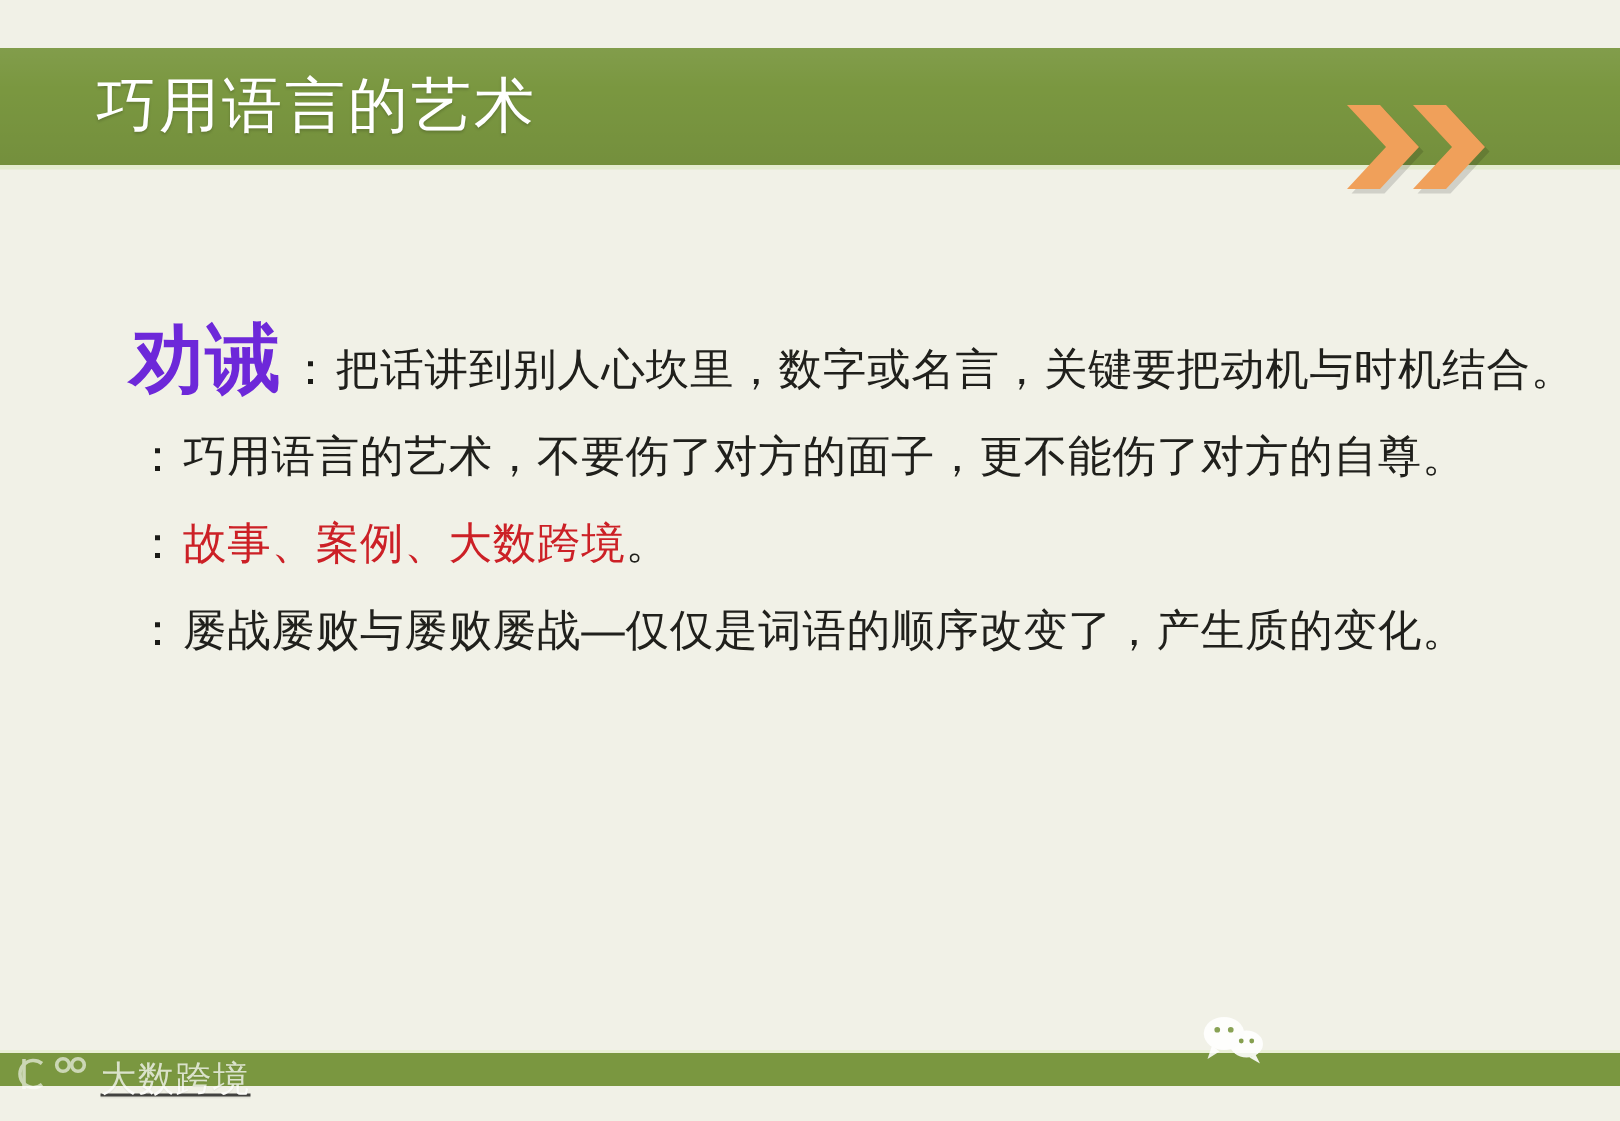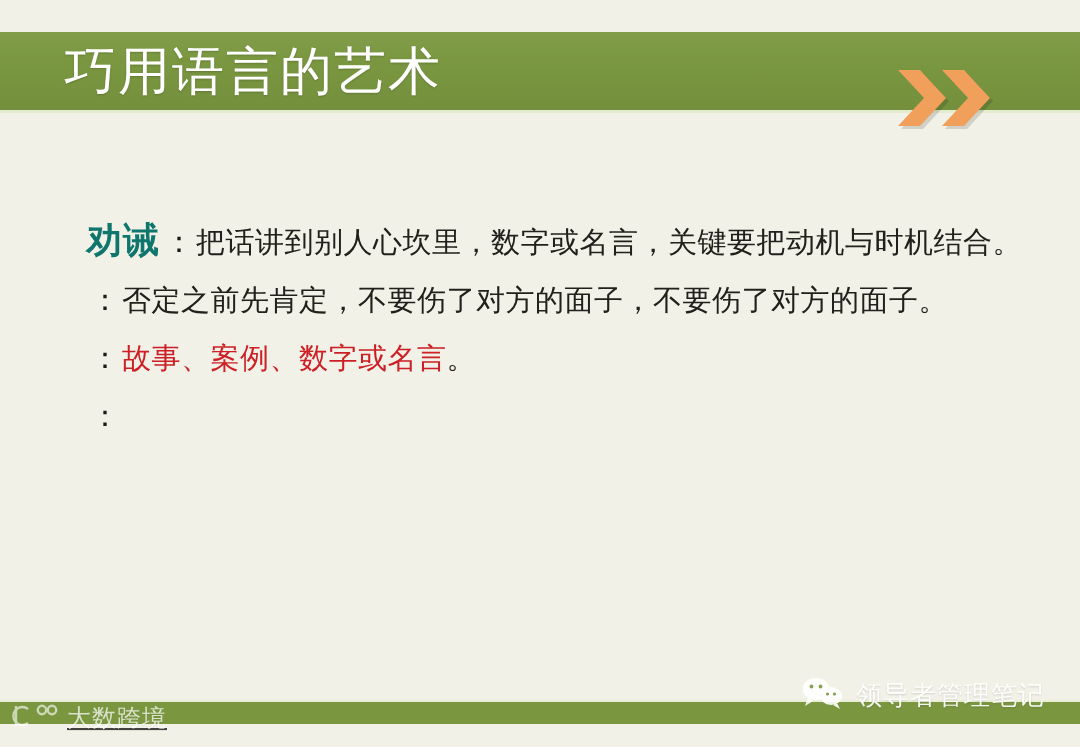--- a/index.html
+++ b/index.html
@@ -47,21 +47,21 @@
     width: 1080px;
     height: 3px;
     background: #e4eccf;
   }
 
   .slide-title {
     position: absolute;
     left: 64px;
     top: 43px;
     font-family: "DejaVu Serif", "Liberation Serif", serif;
-    font-size: 52px;
+    font-size: 40px;
     line-height: 56px;
     font-weight: 400;
     color: #ffffff;
     letter-spacing: 2px;
     white-space: nowrap;
     text-shadow: 0 1px 2px rgba(0,0,0,0.18);
   }
 
   
   .chevrons {
@@ -82,23 +82,23 @@
   }
   .line {
     display: flex;
     align-items: baseline;
     white-space: nowrap;
     margin-bottom: 6px;
   }
   .line-label {
     font-family: "DejaVu Serif", "Liberation Serif", serif;
     font-weight: bold;
-    font-size: 36px;
+    font-size: 50px;
     line-height: 52px;
-    color: #0f766e;
+    color: #6d28d9;
     letter-spacing: 1px;
   }
   .line-colon {
     font-family: "Liberation Sans", sans-serif;
     font-size: 30px;
     line-height: 52px;
     color: #1b1b17;
     padding: 0 2px 0 4px;
   }
   .line-body {
@@ -198,33 +198,34 @@
     <div class="line">
       <span class="line-label">劝诫</span>
       <span class="line-colon">：</span>
       <span class="line-body">把话讲到别人心坎里，数字或名言，关键要把动机与时机结合。</span>
       <span class="line-body hl-red"></span>
       <span class="line-body"></span>
     </div>
 
     <div class="line">
       <span class="line-colon">：</span>
-      <span class="line-body">否定之前先肯定，不要伤了对方的面子，不要伤了对方的面子。</span>
+      <span class="line-body">巧用语言的艺术，不要伤了对方的面子，更不能伤了对方的自尊。</span>
       <span class="line-body hl-red"></span>
       <span class="line-body"></span>
     </div>
 
     <div class="line">
       <span class="line-colon">：</span>
-      <span class="line-body hl-red">故事、案例、数字或名言</span>
+      <span class="line-body hl-red">故事、案例、大数跨境</span>
       <span class="line-body">。</span>
     </div>
 
     <div class="line">
       <span class="line-colon">：</span>
+      <span class="line-body">屡战屡败与屡败屡战—仅仅是词语的顺序改变了，产生质的变化。</span>
       <span class="line-body hl-red"></span>
       <span class="line-body"></span>
     </div>
 
   </div>
 
   <div class="bottom-strip-hi"></div>
   <div class="bottom-strip"></div>
 
   <div class="wm-right">
@@ -237,21 +238,20 @@
           <circle cx="20.5" cy="10.5" r="1.9" fill="#7a9740"></circle>
         </g>
         <g fill="#ffffff" opacity="0.98">
           <ellipse cx="31" cy="20" rx="11" ry="9"></ellipse>
           <polygon points="37,27 40,33 33,29"></polygon>
           <circle cx="27.5" cy="18" r="1.6" fill="#7a9740"></circle>
           <circle cx="34.5" cy="18" r="1.6" fill="#7a9740"></circle>
         </g>
       </svg>
     </span>
-    <span class="wm-right-text">领导者管理笔记</span>
   </div>
 
   <div class="wm-left">
     <span class="wm-left-logo">
       <svg width="50" height="32" viewBox="0 0 50 32" xmlns="http://www.w3.org/2000/svg">
         <g fill="none" stroke="#ffffff" stroke-width="2.4" opacity="0.85">
           <path d="M6 6 L6 26"></path>
           <path d="M18 9 A9 9 0 1 0 18 23"></path>
           <circle cx="32" cy="10" r="4.2"></circle>
           <circle cx="42" cy="10" r="4.2"></circle>

